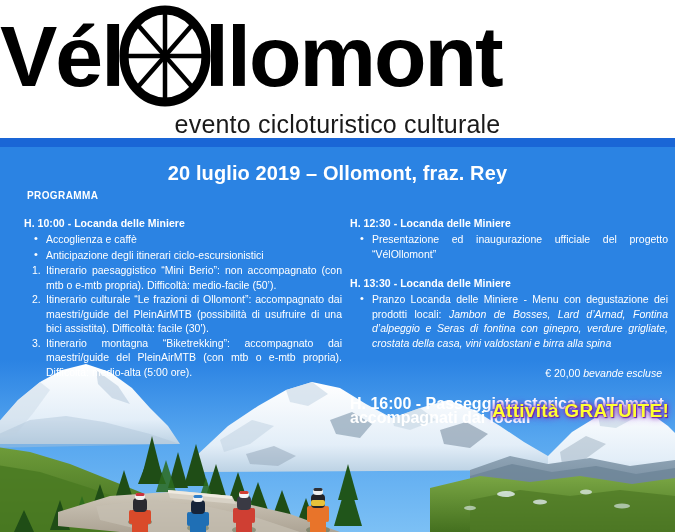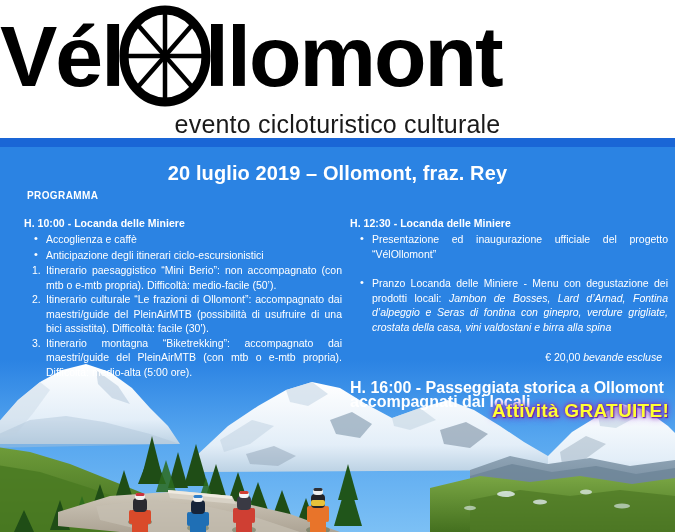--- a/index.html
+++ b/index.html
@@ -409,20 +409,21 @@
       <div class="slot-head">H. 12:30 - Locanda delle Miniere</div>
 
       <ul class="bullets">
         <li>
           <span>Presentazione ed inaugurazione ufficiale del progetto “VélOllomont”</span>
         </li>
       </ul>
 
       <div class="slot-gap"></div>
 
+      <div class="slot-head">H. 13:30 - Locanda delle Miniere</div>
 
       <ul class="bullets">
         <li>
           <span>Pranzo Locanda delle Miniere - Menu con degustazione dei prodotti locali: </span><span class="it">Jambon de Bosses, Lard d’Arnad, Fontina d’alpeggio e Seras di fontina con ginepro, verdure grigliate, crostata della casa, vini valdostani e birra alla spina</span>
         </li>
       </ul>
 
       <div class="price-line">
         <span>€ 20,00</span>
         <span class="it">bevande escluse</span>

